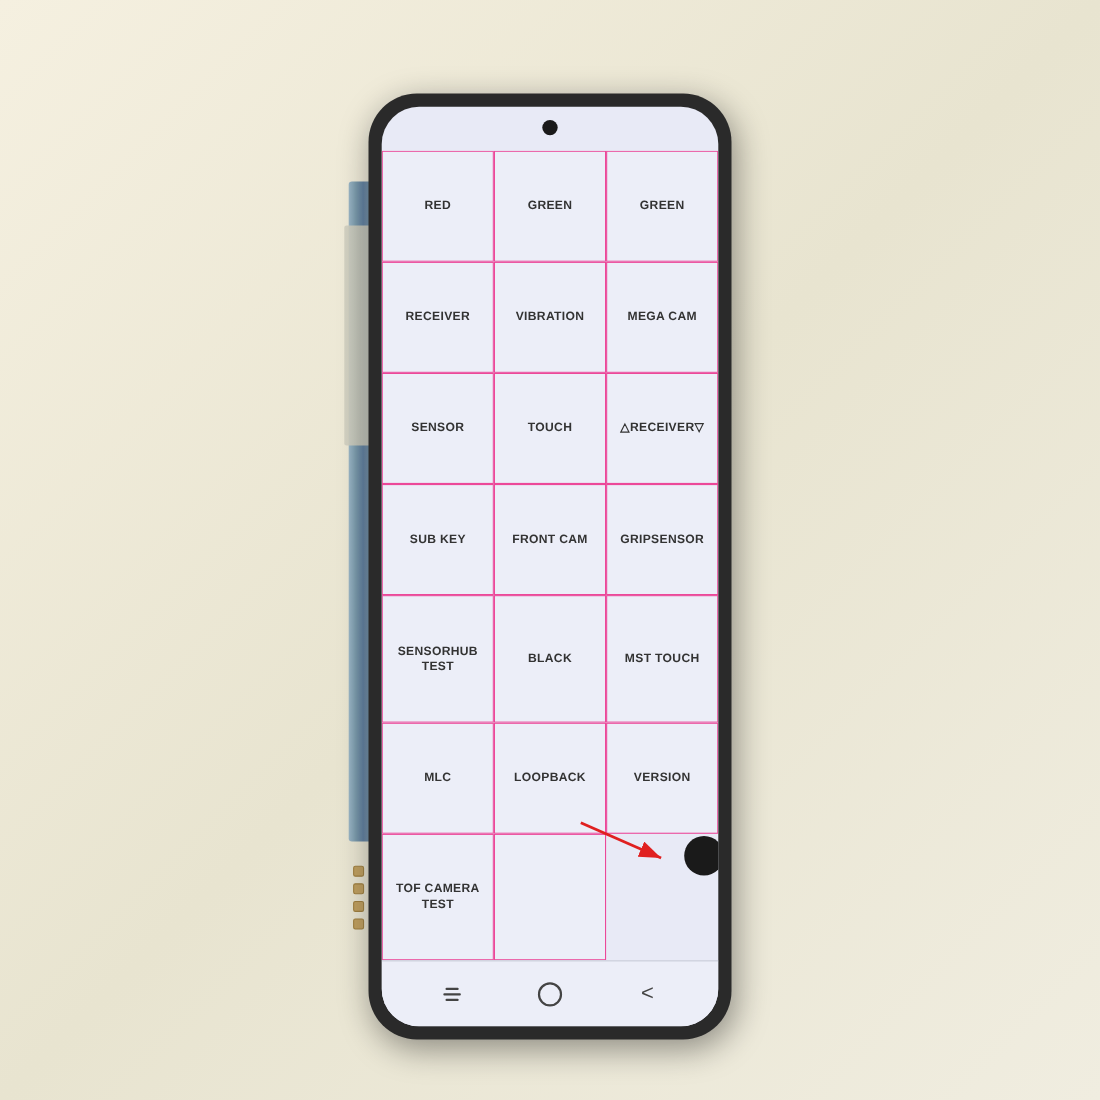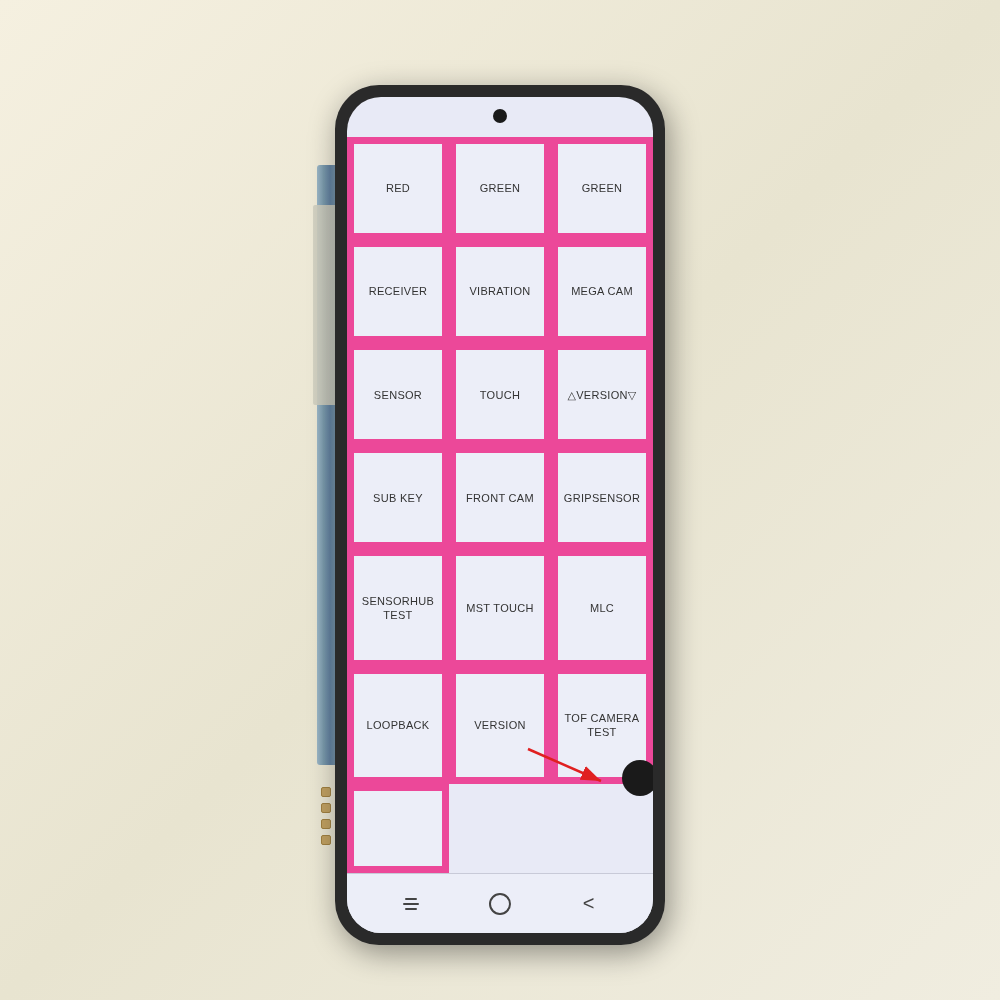--- a/index.html
+++ b/index.html
@@ -111,30 +111,30 @@
     }
 
     .grid {
       display: grid;
       grid-template-columns: repeat(3, 1fr);
       width: 100%;
       height: 100%;
     }
 
     .grid-cell {
-      border: 7px solid #ec4899;
+      border: 1px solid #ec4899;
       display: flex;
       align-items: center;
       justify-content: center;
       text-align: center;
       padding: 8px 4px;
       background: #eceef8;
       cursor: pointer;
       font-size: 11px;
-      font-weight: 400;
+      font-weight: 700;
       color: #333;
       letter-spacing: 0.3px;
       line-height: 1.3;
       position: relative;
     }
 
     .arrow-overlay {
       position: absolute;
       right: 40px;
       bottom: 140px;
@@ -235,25 +235,26 @@
       <div class="screen-content">
         <div class="grid" id="grid-container">
         <div class="grid-cell">RED</div>
             <div class="grid-cell">GREEN</div>
             <div class="grid-cell">GREEN</div>
             <div class="grid-cell">RECEIVER</div>
             <div class="grid-cell">VIBRATION</div>
             <div class="grid-cell">MEGA CAM</div>
             <div class="grid-cell">SENSOR</div>
             <div class="grid-cell">TOUCH</div>
-            <div class="grid-cell">△VERSION▽</div>
+            <div class="grid-cell">△RECEIVER▽</div>
             <div class="grid-cell">SUB KEY</div>
             <div class="grid-cell">FRONT CAM</div>
             <div class="grid-cell">GRIPSENSOR</div>
             <div class="grid-cell">SENSORHUB<br>TEST</div>
+            <div class="grid-cell">BLACK</div>
             <div class="grid-cell">MST TOUCH</div>
             <div class="grid-cell">MLC</div>
             <div class="grid-cell">LOOPBACK</div>
             <div class="grid-cell">VERSION</div>
             <div class="grid-cell">TOF CAMERA<br>TEST</div>
             <div class="grid-cell"></div>
           </div>
       </div>
 
       <div class="arrow-overlay">

